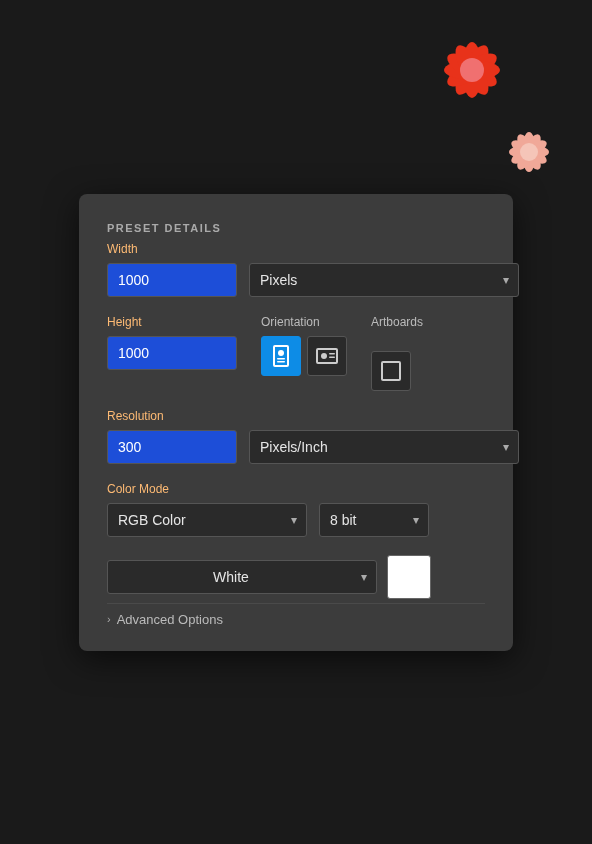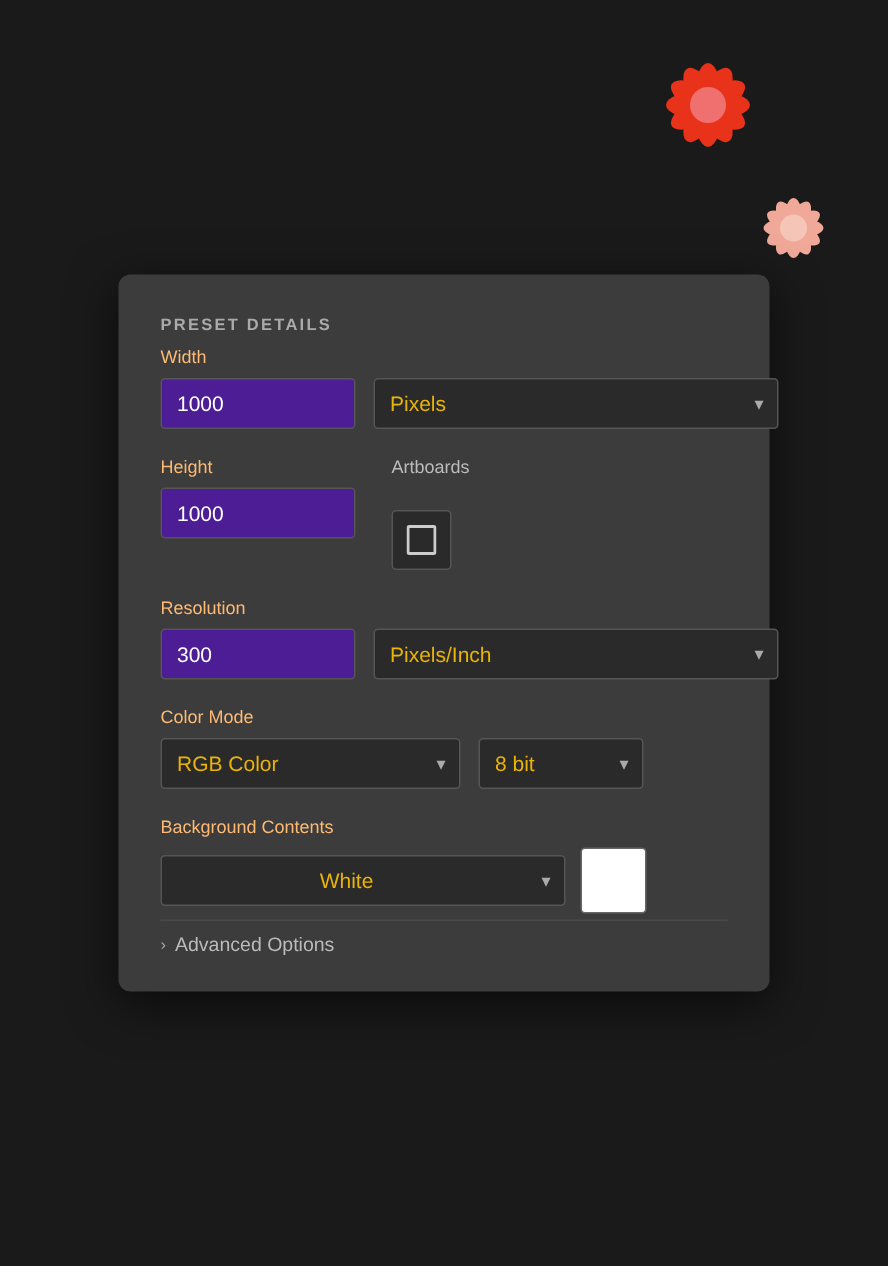--- a/index.html
+++ b/index.html
@@ -79,41 +79,41 @@
       gap: 24px;
       margin-bottom: 18px;
     }
 
     .field-group {
       display: flex;
       flex-direction: column;
     }
 
     input[type="text"] {
-      background: #4c1d95;
+      background: #1d4ed8;
       border: 1px solid #555;
       border-radius: 3px;
       color: #fff;
       font-size: 14px;
       padding: 8px 10px;
       width: 130px;
       outline: none;
     }
 
     .select-wrapper {
       position: relative;
       display: inline-flex;
       align-items: center;
     }
 
     select {
       background: #2a2a2a;
       border: 1px solid #555;
       border-radius: 3px;
-      color: #eab308;
+      color: #e5e5e5;
       font-size: 14px;
       padding: 8px 32px 8px 10px;
       appearance: none;
       outline: none;
       cursor: pointer;
     }
 
     .select-arrow {
       position: absolute;
       right: 10px;
@@ -275,20 +275,41 @@
       <span class="select-arrow">▾</span>
     </div>
   </div>
 
   <div class="row-inline">
     <div class="field-group">
       <div class="field-label">Height</div>
       <input type="text" value="1000" style="">
     </div>
 
+    <div class="orientation-group">
+      <div class="orientation-label">Orientation</div>
+      <div class="orientation-btns">
+        <div class="orient-btn active" title="Portrait">
+          <svg width="18" height="22" viewBox="0 0 18 22">
+            <rect x="2" y="1" width="14" height="20" rx="1" fill="none" stroke="currentColor" stroke-width="2"></rect>
+            <circle cx="9" cy="8" r="3" fill="currentColor"></circle>
+            <rect x="5" y="13" width="8" height="1.5" rx="0.75" fill="currentColor"></rect>
+            <rect x="5" y="16" width="8" height="1.5" rx="0.75" fill="currentColor"></rect>
+          </svg>
+        </div>
+        <div class="orient-btn" title="Landscape">
+          <svg width="22" height="18" viewBox="0 0 22 18">
+            <rect x="1" y="2" width="20" height="14" rx="1" fill="none" stroke="currentColor" stroke-width="2"></rect>
+            <circle cx="8" cy="9" r="3" fill="currentColor"></circle>
+            <rect x="13" y="6" width="6" height="1.5" rx="0.75" fill="currentColor"></rect>
+            <rect x="13" y="9.5" width="6" height="1.5" rx="0.75" fill="currentColor"></rect>
+          </svg>
+        </div>
+      </div>
+    </div>
 
     <div class="artboards-group">
       <div class="artboards-label">Artboards</div>
       <div class="artboard-btn">
         <svg width="20" height="20" viewBox="0 0 20 20">
           <rect x="1" y="1" width="18" height="18" rx="1" fill="none" stroke="currentColor" stroke-width="2"></rect>
         </svg>
       </div>
     </div>
   </div>
@@ -320,21 +341,20 @@
     <div class="select-wrapper">
       <select class="select-small">
         <option>8 bit</option>
         <option>16 bit</option>
         <option>32 bit</option>
       </select>
       <span class="select-arrow">▾</span>
     </div>
   </div>
 
-  <div class="field-label">Background Contents</div>
   <div class="bg-row">
     <div class="select-wrapper">
       <select style="width:270px;text-align:center;">
         <option>White</option>
         <option>Black</option>
         <option>Background Color</option>
         <option>Transparent</option>
       </select>
       <span class="select-arrow">▾</span>
     </div>

